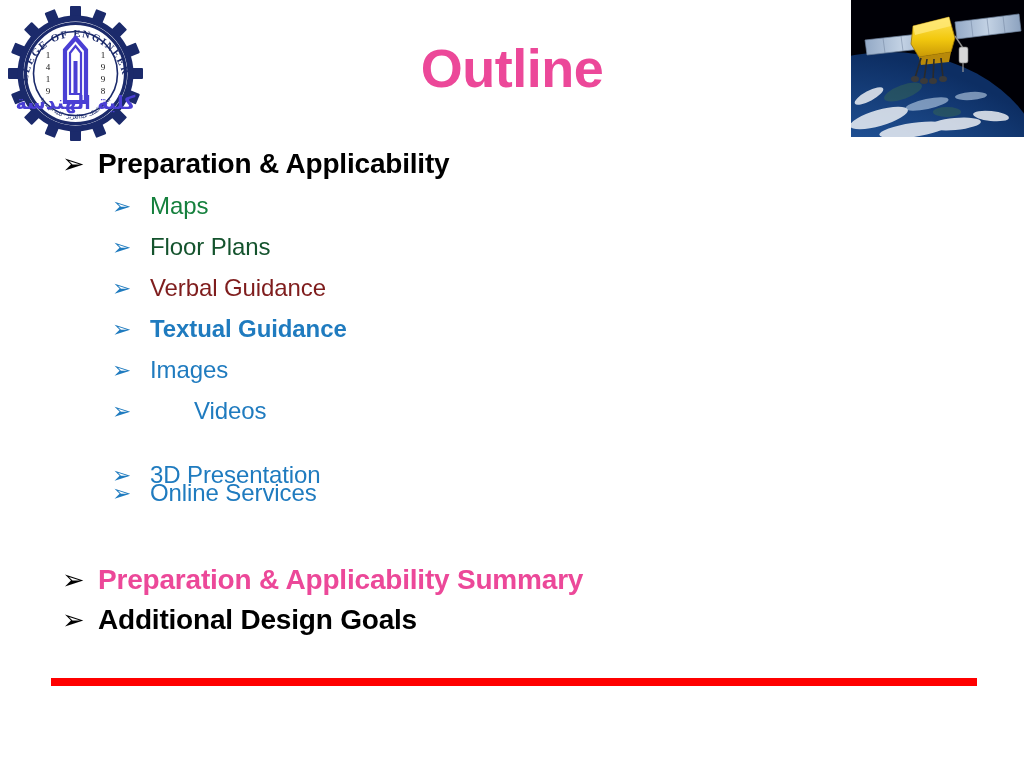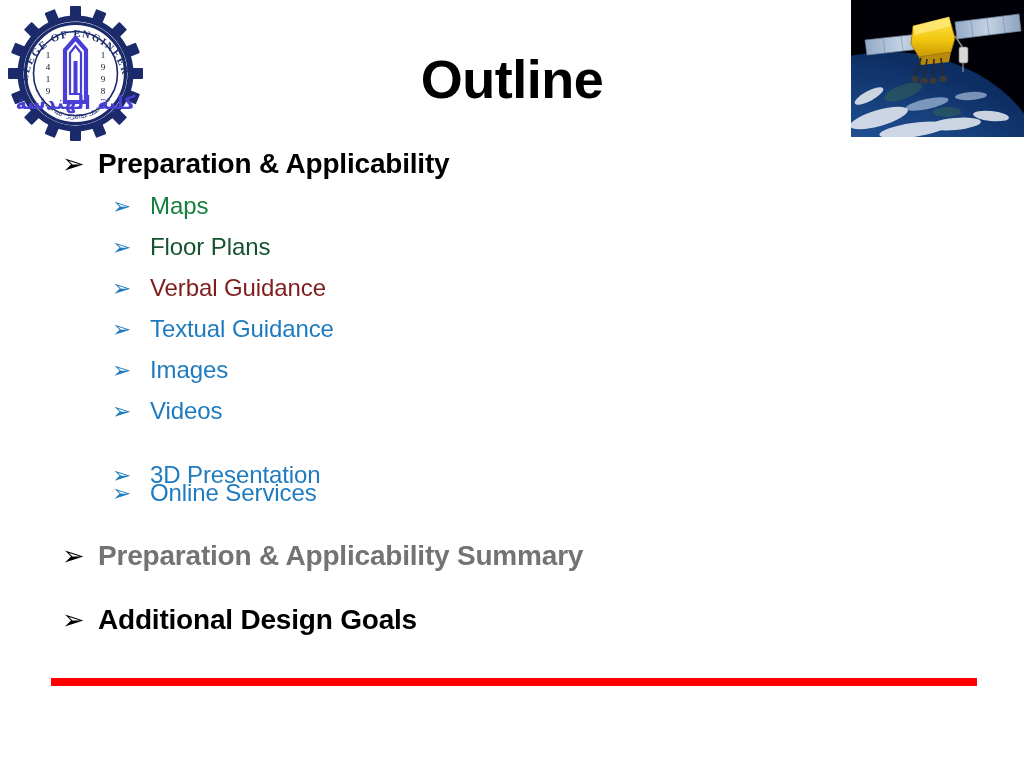--- a/index.html
+++ b/index.html
@@ -32,26 +32,26 @@
     top: 6px;
     width: 135px;
     height: 135px;
   }
   .logo svg { display: block; width: 135px; height: 135px; }
 
   
   .title {
     position: absolute;
     left: 0;
-    top: 51px;
+    top: 40px;
     width: 1024px;
     text-align: center;
     font-size: 54px;
     font-weight: bold;
-    color: #000000;
+    color: #ec4899;
     line-height: 1.05;
     letter-spacing: -0.5px;
   }
 
   
   .satellite {
     position: absolute;
     left: 851px;
     top: 0px;
     width: 173px;
@@ -302,41 +302,41 @@
       <div class="bullet-row lvl2">
         <span class="marker" style="color: rgb(31, 123, 191);">➢</span>
         <span class="label" style="color: #14532d;">Floor Plans</span>
       </div>
       <div class="bullet-row lvl2">
         <span class="marker" style="color: rgb(31, 123, 191);">➢</span>
         <span class="label" style="color: #7f1d1d;">Verbal Guidance</span>
       </div>
       <div class="bullet-row lvl2">
         <span class="marker" style="color: rgb(31, 123, 191);">➢</span>
-        <span class="label" style="color: rgb(31, 123, 191);">Textual Guidance</span>
+        <span class="label" style="color: rgb(31, 123, 191); font-weight: bold;">Textual Guidance</span>
       </div>
       <div class="bullet-row lvl2">
         <span class="marker" style="color: rgb(31, 123, 191);">➢</span>
         <span class="label" style="color: rgb(31, 123, 191);">Images</span>
       </div>
       <div class="bullet-row lvl2">
         <span class="marker" style="color: rgb(31, 123, 191);">➢</span>
-        <span class="label" style="color: rgb(31, 123, 191);">Videos</span>
+        <span class="label" style="color: rgb(31, 123, 191); margin-left: 44px;">Videos</span>
       </div>
       <div class="bullet-row lvl2">
         <span class="marker" style="color: rgb(31, 123, 191);">➢</span>
         <span class="label" style="color: rgb(31, 123, 191); margin-top: 23px;">3D Presentation</span>
       </div>
       <div class="bullet-row lvl2">
         <span class="marker" style="color: rgb(31, 123, 191);">➢</span>
         <span class="label" style="color: rgb(31, 123, 191);">Online Services</span>
       </div>
       <div class="bullet-row lvl1 gap-before">
         <span class="marker" style="color: rgb(0, 0, 0);">➢</span>
-        <span class="label" style="color: #737373;">Preparation &amp; Applicability Summary</span>
+        <span class="label" style="color: #ec4899; margin-top: 24px;">Preparation &amp; Applicability Summary</span>
       </div>
       <div class="bullet-row lvl1 gap-before">
         <span class="marker" style="color: rgb(0, 0, 0);">➢</span>
         <span class="label" style="color: rgb(0, 0, 0);">Additional Design Goals</span>
       </div>
     </div>
 
   <div class="red-rule"></div>
 
 </div>

